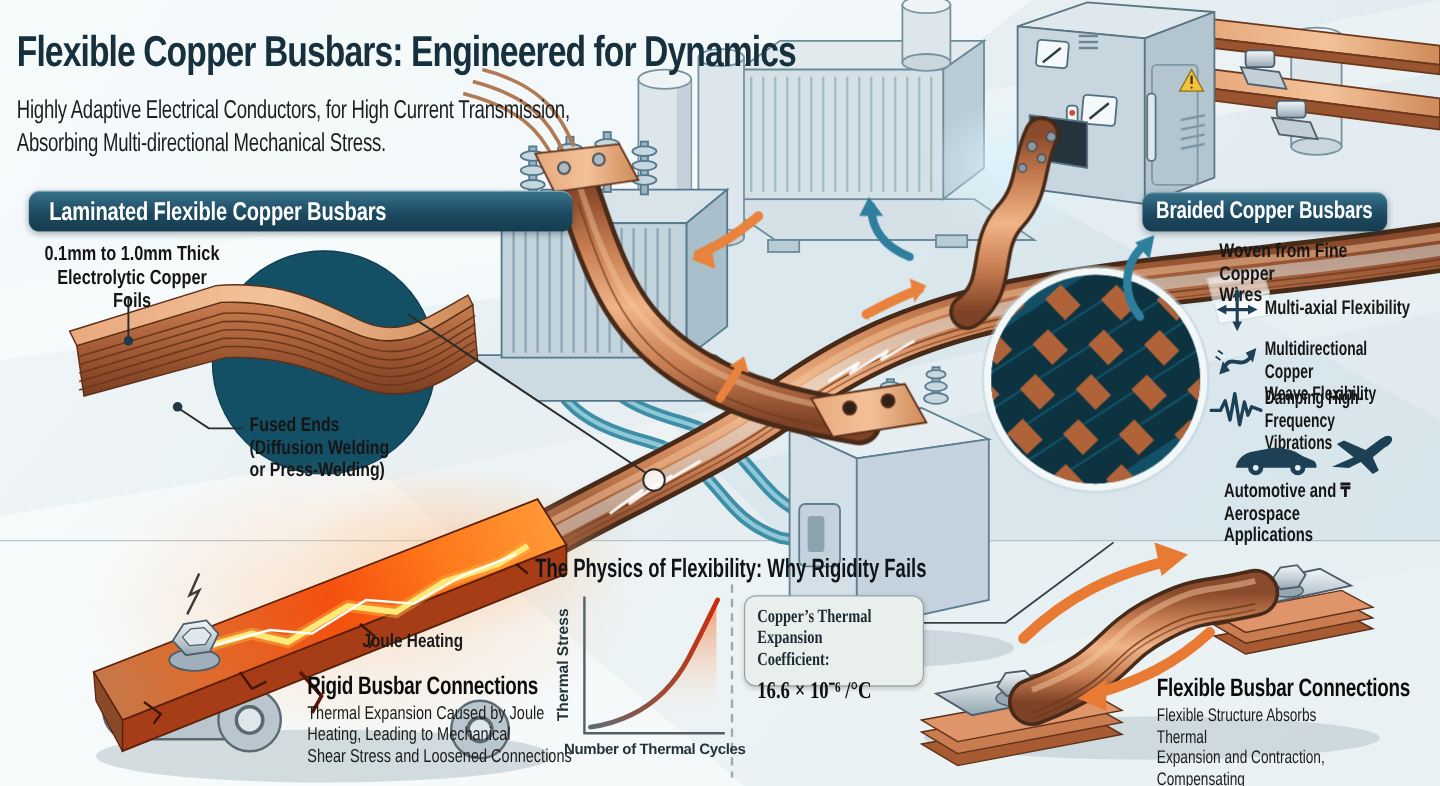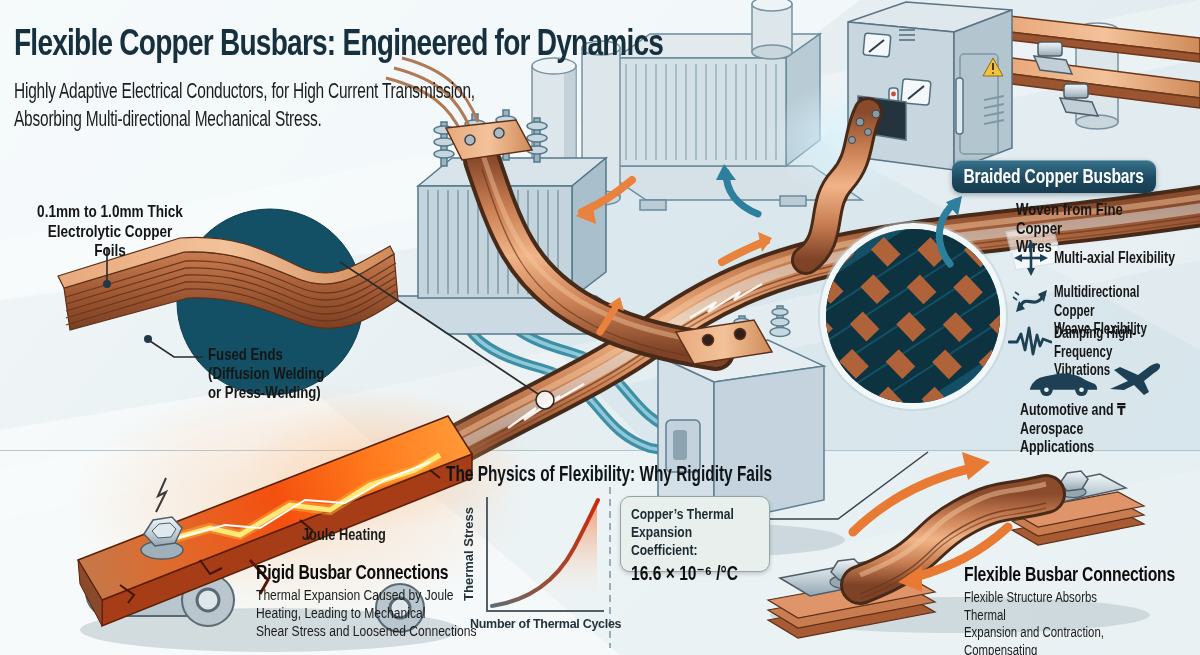--- a/index.html
+++ b/index.html
@@ -422,20 +422,23 @@
       <polyline points="770,519 838,519 928,452" stroke="#3a4146" stroke-width="1.5"></polyline>
     </g>
   </svg>
 
   <div class="abs" style="left:14px;top:22px;">
     <div class="title nw cx78">Flexible Copper Busbars: Engineered for Dynamics</div>
     <div class="subtitle pl cx72" style="margin-top:14px;">Highly Adaptive Electrical Conductors, for High Current Transmission,
 Absorbing Multi-directional Mechanical Stress.</div>
   </div>
 
+  <div class="banner abs" style="left:24px;top:159px;width:436px;padding-left:17px;">
+    <span class="cx78" style="transform-origin:0 50%;">Laminated Flexible Copper Busbars</span>
+  </div>
 
   <div class="abs callout pl cx80" style="left:30px;top:202px;width:200px;text-align:center;font-size:17px;">0.1mm to 1.0mm Thick
 Electrolytic Copper Foils</div>
   <div class="abs callout pl cx80" style="left:208px;top:345px;font-size:16.5px;">Fused Ends
 (Diffusion Welding
 or Press-Welding)</div>
 
   <div class="banner abs" style="left:952px;top:160px;width:204px;height:33px;justify-content:center;">
     <span class="cx78" style="font-size:20px;transform-origin:50% 50%;">Braided Copper Busbars</span>
   </div>
@@ -489,21 +492,21 @@
     </svg>
   </div>
   <div class="abs feat pl cx75" style="left:1020px;top:400px;">Automotive and ₸
 Aerospace Applications</div>
 
   <div class="abs nw cx70" style="left:446px;top:461px;font-size:22px;font-weight:700;color:#0f1418;">The Physics of Flexibility: Why Rigidity Fails</div>
 
   <div class="abs axis nw" style="left:408px;top:547px;width:120px;height:14px;text-align:center;transform:rotate(-90deg);">Thermal Stress</div>
   <div class="abs axis nw" style="left:470px;top:617px;width:150px;text-align:right;font-size:12.5px;letter-spacing:-.3px;">Number of Thermal Cycles</div>
 
-  <div class="abs coefbox" style="left:620px;top:496px;">
+  <div class="abs coefbox" style="left:620px;top:496px;font-family:Liberation Serif, serif;">
     <div class="coeflabel pl cx78">Copper’s Thermal
 Expansion Coefficient:</div>
     <div class="coefval nw cx78">16.6 × 10⁻⁶ /°C</div>
   </div>
 
   <div class="abs nw cx80" style="left:302px;top:526px;font-size:16px;font-weight:700;">Joule Heating</div>
   <div class="abs h2 nw cx75" style="left:256px;top:560px;">Rigid Busbar Connections</div>
   <div class="abs body pl cx78" style="left:256px;top:586px;">Thermal Expansion Caused by Joule
 Heating, Leading to Mechanical
 Shear Stress and Loosened Connections</div>

